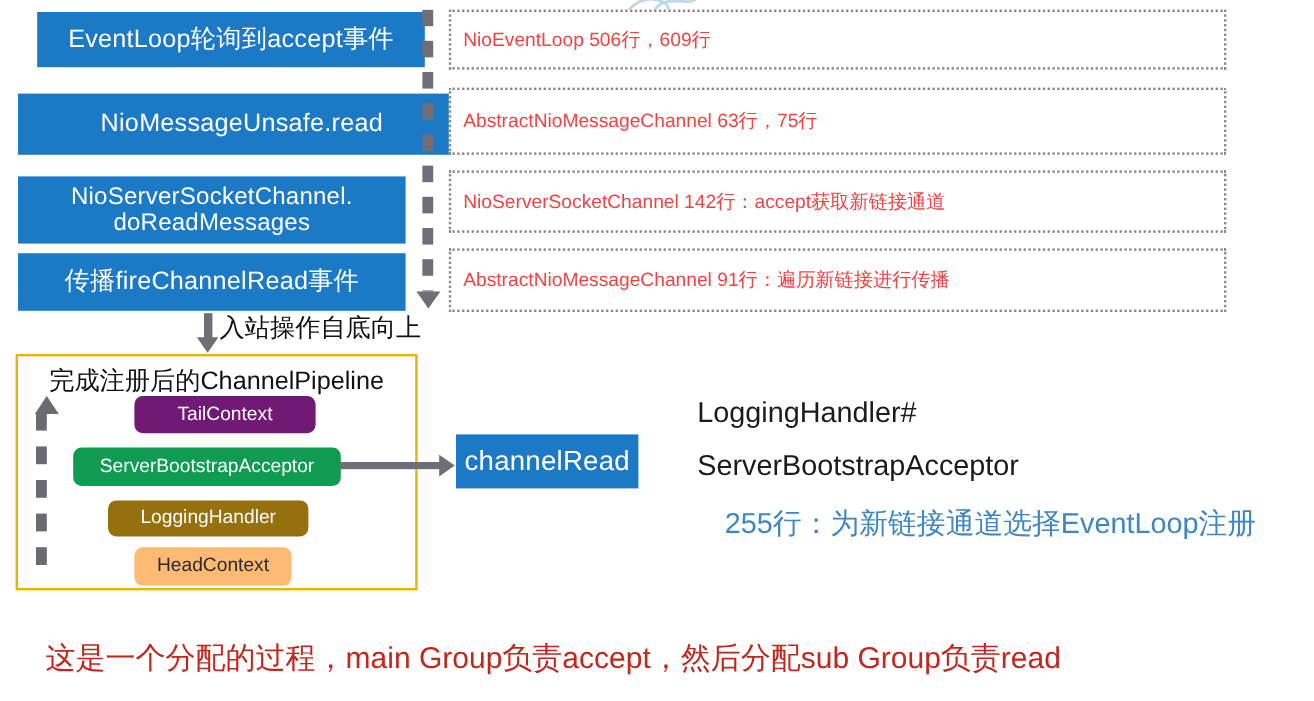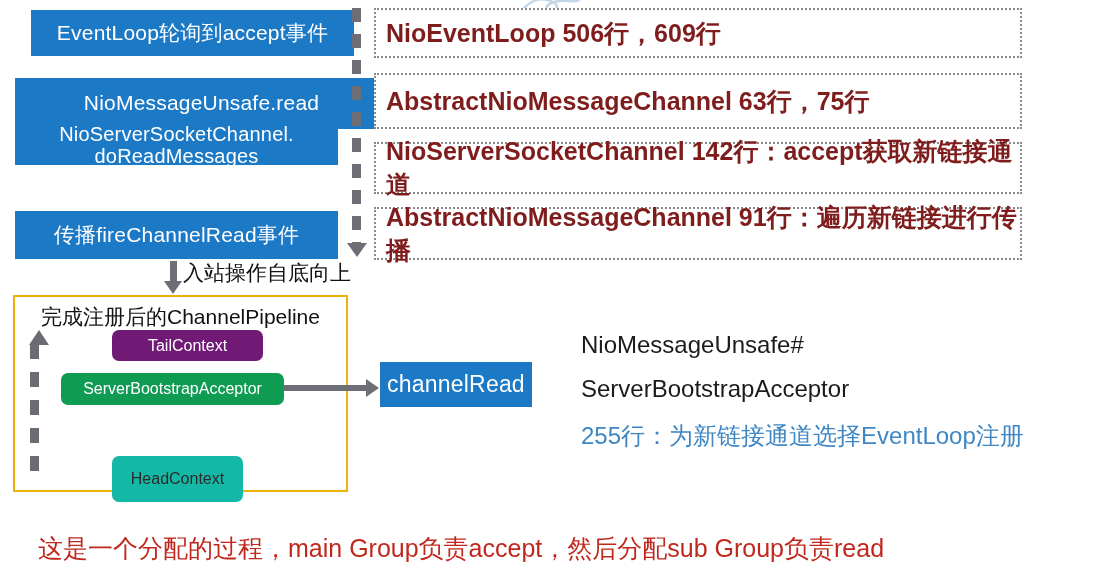--- a/index.html
+++ b/index.html
@@ -33,25 +33,24 @@
   }
   .flow-box.two-line { font-size: 20px; line-height: 1.12; }
 
   
   .ref-box {
     position: absolute;
     border: 2px dotted #8a8a8a;
     box-sizing: border-box;
     display: flex;
     align-items: center;
-    color: #7f1d1d;
-    font-size: 25px;
+    color: #ef4444;
+    font-size: 16px;
     padding-left: 10px;
     background: #ffffff;
-    font-weight: bold;
   }
 
   
   .dashed-col {
     position: absolute;
     width: 9px;
     background-image: linear-gradient(to bottom,#6e6e76 0 14px, transparent 14px 26px);
     background-size: 100% 26px;
   }
   .dashed-col-head {
@@ -139,21 +138,21 @@
     border-left: 13px solid #6e6e76;
   }
 
   
   .note-line {
     position: absolute;
     font-size: 24px;
     color: #1b1b1b;
     white-space: nowrap;
   }
-  .note-line.accent { color: #3e86c4; }
+  .note-line.accent { color: #3e86c4; margin-left: 23px; }
 
   
   .caption {
     position: absolute;
     font-size: 25px;
     color: #c0281e;
     white-space: nowrap;
   }
 
   
@@ -170,21 +169,21 @@
 </svg>
 
 <div class="flow-box" style="left:31px; top:10px; width:323px; height:46px;">
   <span>EventLoop轮询到accept事件</span>
 </div>
 
 <div class="flow-box" style="left:15px; top:78px; width:373px; height:51px;">
   <span>NioMessageUnsafe.read</span>
 </div>
 
-<div class="flow-box two-line" style="left:15px; top:125px; width:323px; height:40px; white-space:pre-line;">
+<div class="flow-box two-line" style="left:15px; top:147px; width:323px; height:56px; white-space:pre-line;">
   <span style="white-space:pre-line;">NioServerSocketChannel.
 doReadMessages</span>
 </div>
 
 <div class="flow-box" style="left:15px; top:211px; width:323px; height:48px;">
   <span>传播fireChannelRead事件</span>
 </div>
 
 <div class="dashed-col" style="left:352px; top:8px; height:235px;"></div>
 <div class="dashed-col-head" style="left:347px; top:243px;"></div>
@@ -217,30 +216,33 @@
   <div class="up-dash-stem" style="left:15px; top:47px; height:135px;"></div>
 
   <div class="handler" style="left:97px; top:33px; width:151px; height:31px; background:#701a75; color:#ffffff;">
     <span>TailContext</span>
   </div>
 
   <div class="handler" style="left:46px; top:76px; width:223px; height:32px; background:#109b52; color:#ffffff;">
     <span>ServerBootstrapAcceptor</span>
   </div>
 
-
-  <div class="handler" style="left:97px; top:159px; width:131px; height:46px; background:#14b8a6; color:#2b2b2b;">
+  <div class="handler" style="left:75px; top:120px; width:167px; height:30px; background:#96700d; color:#ffffff;">
+    <span>LoggingHandler</span>
+  </div>
+
+  <div class="handler" style="left:97px; top:159px; width:131px; height:32px; background:#fdba74; color:#2b2b2b;">
     <span>HeadContext</span>
   </div>
 </div>
 
 <div class="h-conn-line" style="left:283px; top:385px; width:84px;"></div>
 <div class="h-conn-head" style="left:366px; top:379px;"></div>
 
 <div class="flow-box" style="left:380px; top:362px; width:152px; height:45px; font-size:23px;">
   <span>channelRead</span>
 </div>
 
-<div class="note-line" style="left:581px; top:331px;">NioMessageUnsafe#</div>
+<div class="note-line" style="left:581px; top:331px;">LoggingHandler#</div>
 <div class="note-line" style="left:581px; top:375px;">ServerBootstrapAcceptor</div>
 <div class="note-line accent" style="left:581px; top:420px;">255行：为新链接通道选择EventLoop注册</div>
 
 <div class="caption" style="left:38px; top:532px;">这是一个分配的过程，main Group负责accept，然后分配sub Group负责read</div>
 
 </body></html>

